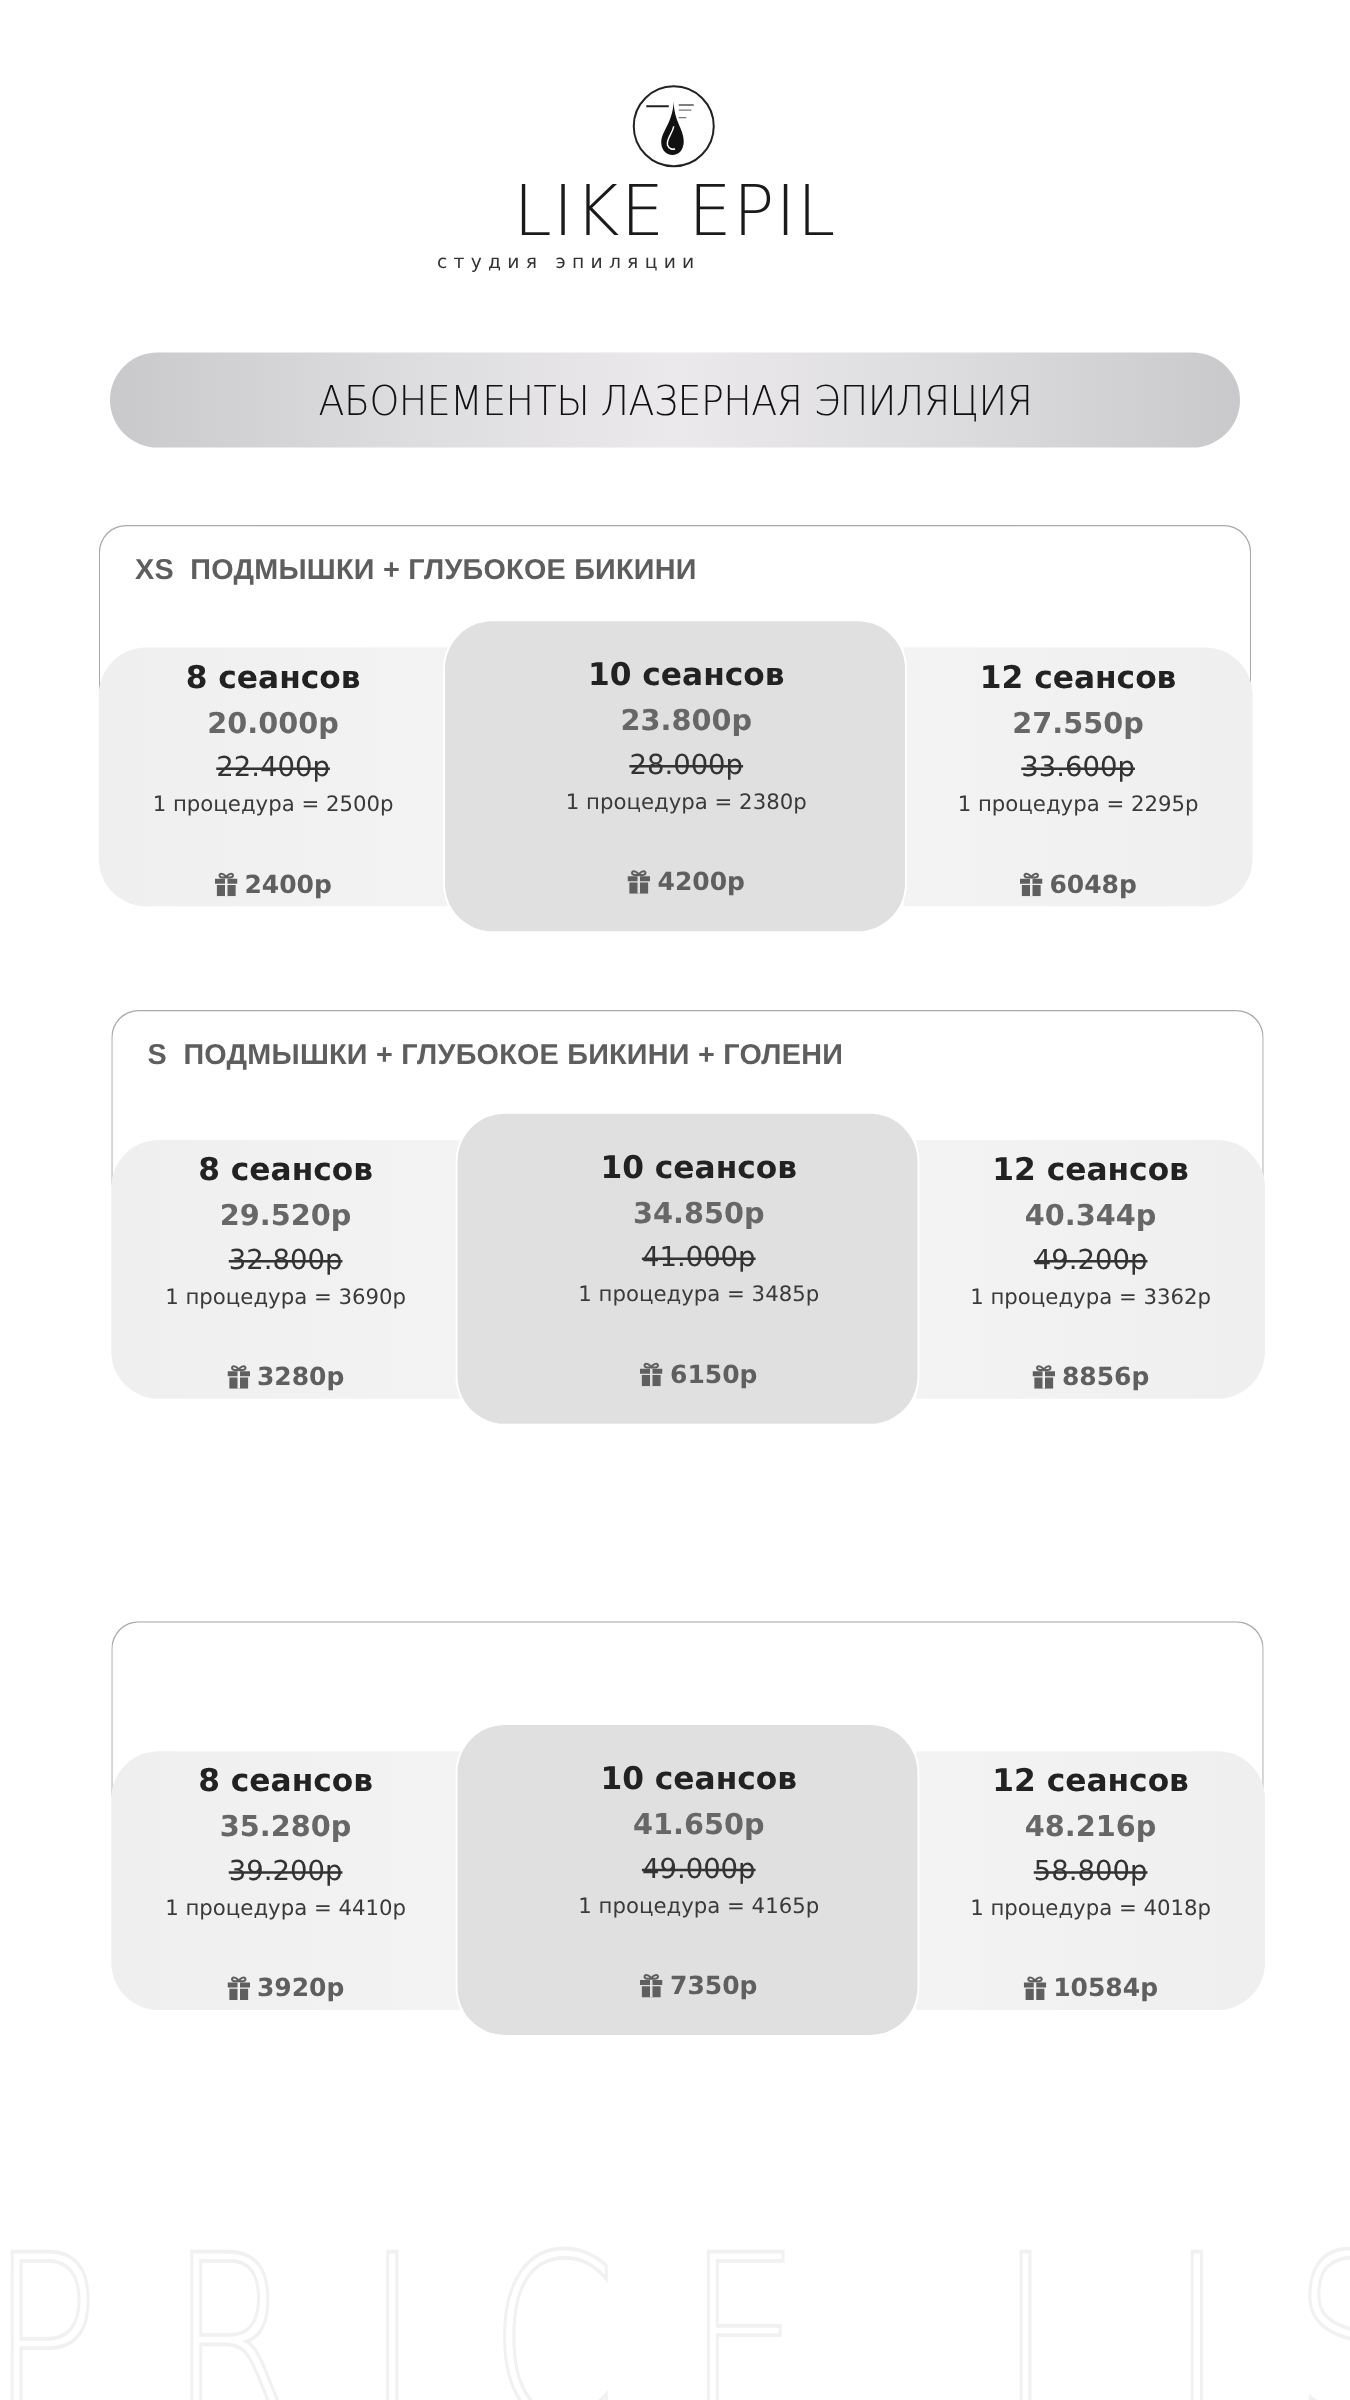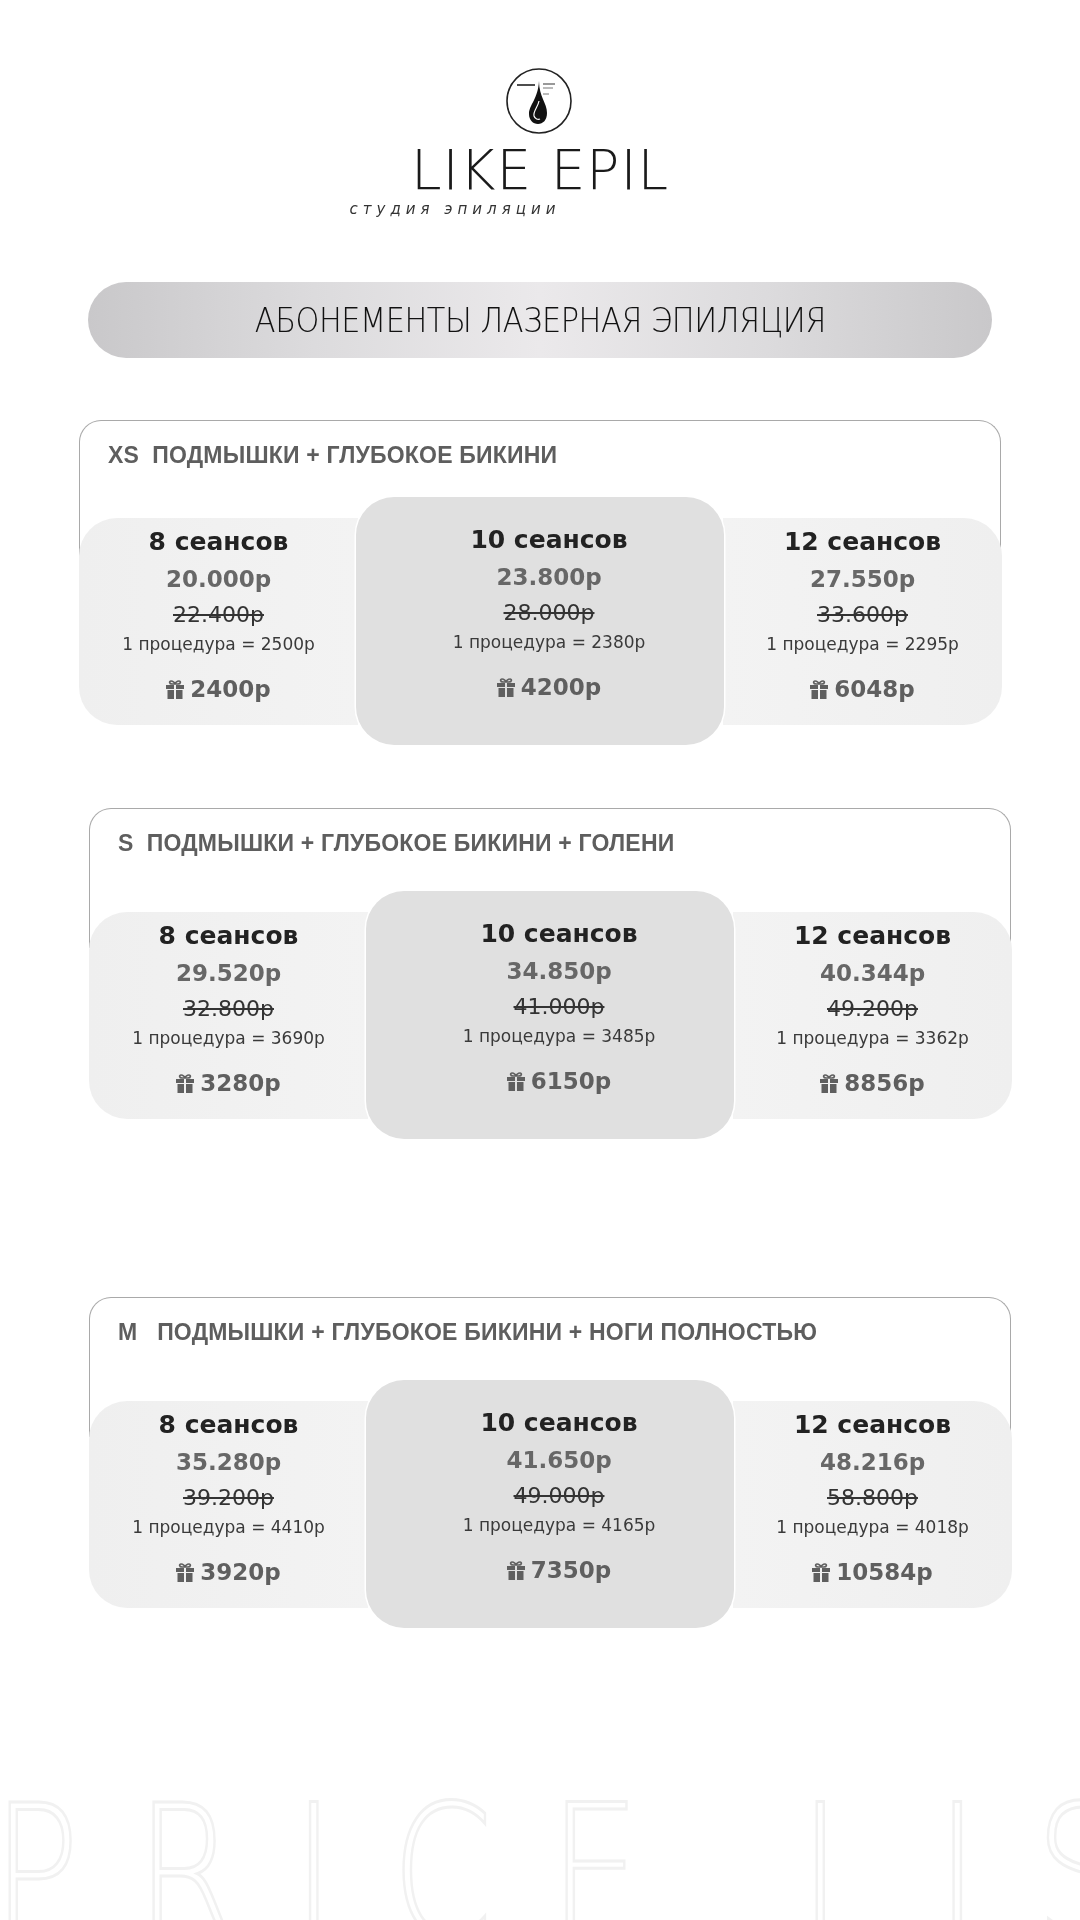--- a/index.html
+++ b/index.html
@@ -5,21 +5,21 @@
   * { box-sizing: border-box; margin: 0; padding: 0; }
   html, body { width: 1080px; height: 1920px; background: #ffffff; overflow: hidden; }
   body { position: relative; font-family: "DejaVu Sans", sans-serif; color: #2b2b2b; }
 
   .logo { position: absolute; left: 0; top: 0; width: 1080px; text-align: center; }
   .logo-mark { position: absolute; left: 505px; top: 67px; width: 68px; height: 68px; }
   .logo-name { position: absolute; left: 0; top: 140px; width: 1080px; text-align: center;
     font-family: "DejaVu Sans", sans-serif; font-weight: 200; font-size: 56px; letter-spacing: 1px;
     color: #1a1a1a; line-height: 60px; transform: scaleX(0.98); }
   .logo-sub { position: absolute; left: 0; top: 200px; width: 910px; 
-    font-family: "DejaVu Sans", sans-serif; font-size: 15px; letter-spacing: 5px; color: #333; font-style: italic; }
+    font-family: "DejaVu Sans", sans-serif; font-size: 15px; letter-spacing: 5px; color: #333; }
 
   .banner { position: absolute; left: 88px; top: 282px; width: 904px; height: 76px; border-radius: 38px;
     background: linear-gradient(90deg, #c9c8ca 0%, #dcdbdd 25%, #ebe9eb 50%, #dcdbdd 75%, #c9c8ca 100%);
     display: flex; align-items: center; justify-content: center; }
   .banner-title { font-family: "DejaVu Sans", sans-serif; font-weight: 200; font-size: 33px; color: #111;
     letter-spacing: -0.5px; transform: scaleX(0.92); white-space: nowrap; }
 
   .section { position: absolute; width: 922px; height: 330px; }
   .section-frame { position: absolute; left: 0; top: 0; width: 922px; height: 140px;
     border: 1.5px solid #a9a9a9; border-bottom: none; border-radius: 22px 22px 0 0; }
@@ -31,22 +31,22 @@
   .card.left { left: 0; border-radius: 38px 0 0 38px; background: linear-gradient(90deg, #efefef, #f3f3f3); }
   .card.right { left: 644px; border-radius: 0 38px 38px 0; background: linear-gradient(90deg, #f3f3f3, #efefef); }
   .card.center { left: 277px; top: 77px; width: 368px; height: 248px; background: #e0e0e0; border-radius: 38px;
     box-shadow: 0 0 0 1.5px #ffffff; z-index: 2; padding-left: 18px; }
 
   .sessions { font-family: "DejaVu Sans", sans-serif; font-weight: bold; font-size: 25px; color: #222; line-height: 30px; }
   .price { font-family: "DejaVu Sans", sans-serif; font-weight: bold; font-size: 23px; color: #676767; line-height: 28px; margin-top: 8px; }
   .old-price { font-family: "DejaVu Sans", sans-serif; font-size: 22px; color: #333; text-decoration: line-through;
     text-decoration-thickness: 1.5px; line-height: 28px; margin-top: 8px; }
   .per { font-family: "DejaVu Sans", sans-serif; font-weight: 400; font-size: 17px; color: #3a3a3a; line-height: 22px; margin-top: 4px; }
-  .gift { display: flex; align-items: center; justify-content: center; gap: 6px; margin-top: 20px;
-    font-family: "DejaVu Sans", sans-serif; font-weight: bold; font-size: 23px; color: #5f5f5f; line-height: 28px; }
+  .gift { display: flex; align-items: center; justify-content: center; gap: 6px; margin-top: 38px;
+    font-family: "DejaVu Sans", sans-serif; font-weight: bold; font-size: 20px; color: #5f5f5f; line-height: 28px; }
   .gift-icon { width: 18px; height: 20px; display: inline-block; }
 
   .card.side .sessions { margin-top: 9px; }
   .card.center .sessions { margin-top: 28px; }
 
   .watermark { position: absolute; left: -8px; top: 1788px; width: 1200px; font-family: "DejaVu Sans", sans-serif;
     font-weight: 200; font-size: 186px; letter-spacing: 72px; color: transparent;
     -webkit-text-stroke: 3px #f1f1f1; line-height: 170px; white-space: nowrap; transform: scaleX(0.78); transform-origin: left top; }
 </style>
 </head>
@@ -171,21 +171,20 @@
           <rect x="1.5" y="11" width="15" height="9" fill="#5f5f5f"></rect>
           <rect x="8" y="6" width="2" height="14" fill="#f2f2f2"></rect>
         </svg>
       <span>8856р</span>
     </div>
   </div>
 </div>
 
 <div class="section" style="left:89px; top:1297px;">
   <div class="section-frame"></div>
-  <div class="section-title">M   ПОДМЫШКИ + ГЛУБОКОЕ БИКИНИ + НОГИ ПОЛНОСТЬЮ</div>
 
   <div class="card side left" style="top:104px;">
     <div class="sessions">8 сеансов</div>
     <div class="price">35.280р</div>
     <div class="old-price">39.200р</div>
     <div class="per">1 процедура = 4410р</div>
     <div class="gift">
       <svg class="gift-icon" viewBox="0 0 18 20">
           <path d="M5 2 C3 2 3 5 6 5 L9 5 L12 5 C15 5 15 2 13 2 C11 2 9 4 9 5 C9 4 7 2 5 2 Z" fill="none" stroke="#5f5f5f" stroke-width="1.6"></path>
           <rect x="0" y="6" width="18" height="4" fill="#5f5f5f"></rect>

